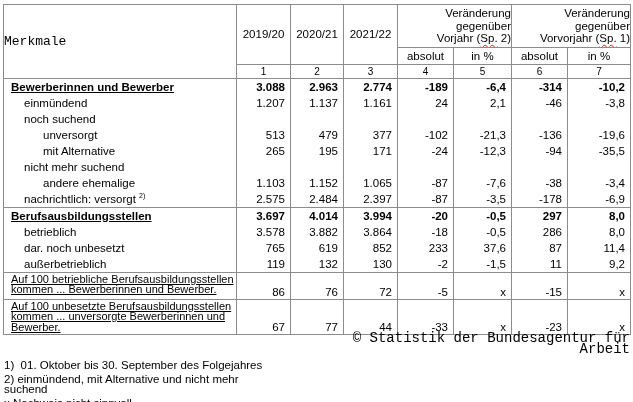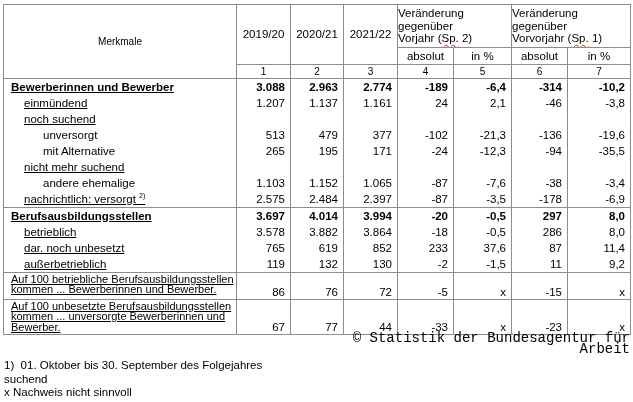--- a/index.html
+++ b/index.html
@@ -22,38 +22,38 @@
   }
   .stats th, .stats td {
     border-left: 1px solid #8c8c8c;
     border-right: 1px solid #8c8c8c;
     padding: 0;
     font-weight: normal;
     overflow: hidden;
   }
   .stats thead th { border-bottom: 1px solid #8c8c8c; }
 
-  th.corner { text-align: center; vertical-align: middle; font-size: 10px; }
+  th.corner { text-align: left; vertical-align: middle; font-size: 13px; font-family: Liberation Mono, monospace; }
   th.year   { text-align: center; vertical-align: middle; height: 38px; }
-  th.group  { text-align: left; vertical-align: middle; line-height: 12.5px; padding: 2px 0; }
+  th.group  { text-align: right; vertical-align: middle; line-height: 12.5px; padding: 2px 0; }
   th.sub    { text-align: center; vertical-align: middle; height: 16px; }
   th.num    { text-align: center; vertical-align: middle; height: 13px; font-size: 10px; }
 
   .wavy {
     text-decoration: underline;
     text-decoration-style: wavy;
     text-decoration-color: #cc2200;
     text-decoration-thickness: 1px;
     text-underline-offset: 2px;
   }
 
   tbody td { height: 16px; vertical-align: middle; }
   td.label { text-align: left; white-space: nowrap; }
   td.label.ind0 { padding-left: 7px; text-decoration: underline; }
-  td.label.ind1 { padding-left: 20px; text-decoration: underline; }
+  td.label.ind1 { padding-left: 20px; }
   td.label.ind2 { padding-left: 39px; }
   td.val { text-align: right; padding-right: 5px; }
   tr.bold td { font-weight: bold; }
   tr.sep td { border-bottom: 1px solid #8c8c8c; padding-left: 9px; }
   tr.tall2 td { height: 25px; }
   tr.tall3 td { height: 33px; }
   tr.tall2 td.label, tr.tall3 td.label { vertical-align: top; padding-top: 1px; }
   tr.tall2 td.val, tr.tall3 td.val { vertical-align: bottom; padding-bottom: 1px; }
   .lbl-line { line-height: 10.5px; font-size: 11px; white-space: nowrap; }
   td.label sup { font-size: 7px; vertical-align: super; line-height: 0; }
@@ -272,20 +272,21 @@
   <div class="copyright">
     <div class="fn-line">© Statistik der Bundesagentur für</div>
     <div class="fn-line">Arbeit</div>
   </div>
 
   <div class="footnotes">
       <div class="footnote">
         <div class="fn-line">1)  01. Oktober bis 30. September des Folgejahres</div>
       </div>
       <div class="footnote">
+        <div class="fn-line">2) einmündend, mit Alternative und nicht mehr</div>
         <div class="fn-line">suchend</div>
       </div>
       <div class="footnote">
         <div class="fn-line">x Nachweis nicht sinnvoll</div>
       </div>
     </div>
 
 </div>
 
 </body></html>

